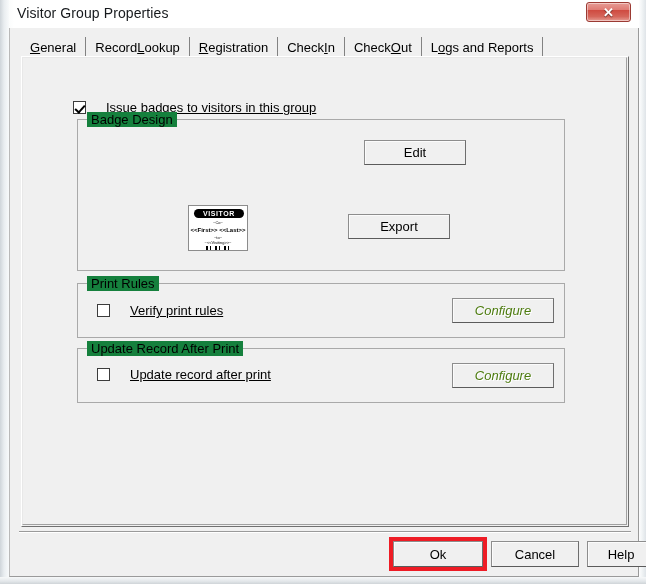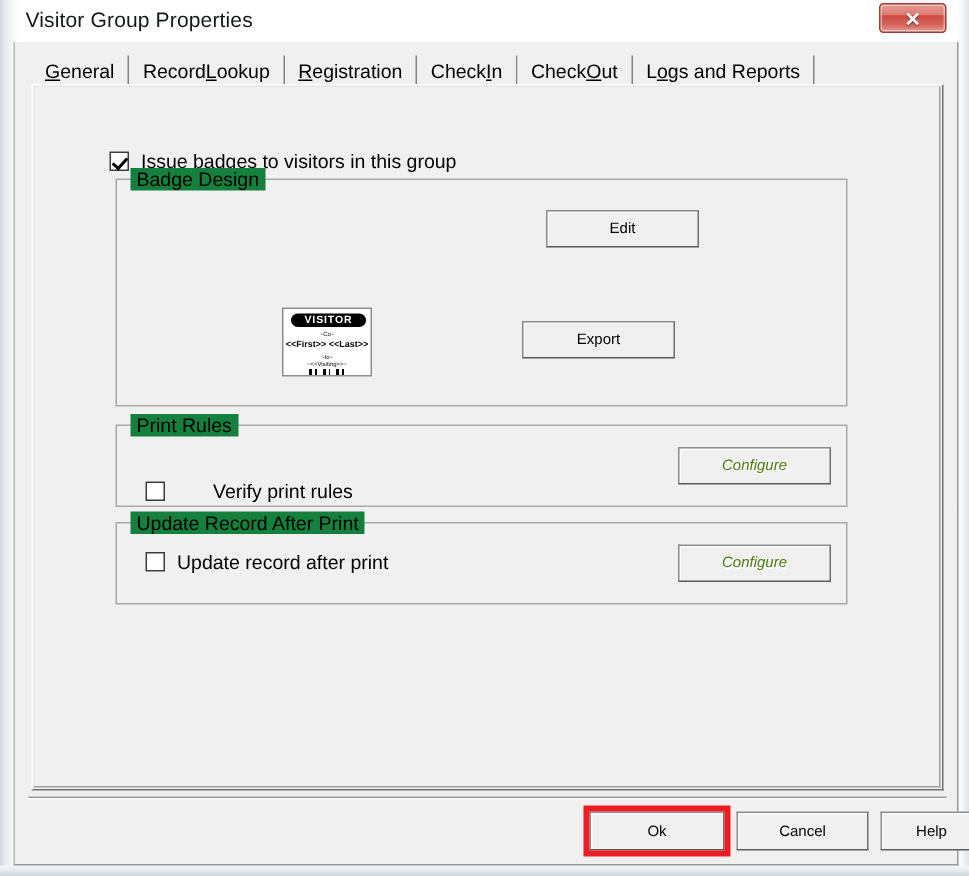--- a/index.html
+++ b/index.html
@@ -151,24 +151,25 @@
   .cbox.checked::after {
     content: "";
     position: absolute;
     left: 3px; top: 1px;
     width: 4px; height: 8px;
     border: solid #000000;
     border-width: 0 2px 2px 0;
     transform: rotate(42deg);
   }
   .checkrow .lbl {
-    margin-left: 8px;
-    font-size: 13px;
-    color: #000000;
-    white-space: nowrap;
+    margin-left: 20px;
+    font-size: 13px;
+    color: #000000;
+    white-space: nowrap;
+    text-decoration: underline;
   }
 
   
   .groupbox {
     position: absolute;
     border: 1px solid #a9a9a9;
     box-sizing: border-box;
   }
   .groupbox > .gb-title {
     position: absolute;
@@ -185,21 +186,21 @@
     position: absolute;
     background: #f0f0f0;
     border: 1px solid #8d8d8d;
     border-right-color: #6e6e6e;
     border-bottom-color: #5b5b5b;
     box-shadow: inset 1px 1px 0 #fbfbfb;
     box-sizing: border-box;
     display: flex;
     align-items: center;
     justify-content: center;
-    font-size: 10px;
+    font-size: 13px;
     color: #000000;
     white-space: nowrap;
     user-select: none;
   }
   .btn.disabled {
     color: #4d7c0f;
     text-shadow: 1px 1px 0 #ffffff;
     font-style: italic;
   }
 
@@ -315,21 +316,21 @@
         <div class="badge-line" id="badge-line-4">~&lt;&lt;Visiting&gt;&gt;~</div>
         <div id="badge-barcode"></div>
       </div>
 
       <div class="btn" style="left:342px; top:83px; width:102px; height:25px;">Edit</div>
       <div class="btn" style="left:326px; top:157px; width:102px; height:25px;">Export</div>
 
       <div class="groupbox" style="left:55px; top:226px; width:488px; height:55px;">
         <span class="gb-title">Print Rules</span>
       </div>
-      <div class="checkrow" style="left:75px; top:263px;gap:24px;">
+      <div class="checkrow" style="left:75px; top:246px;">
         <span class="cbox"></span>
         <span class="lbl">Verify print rules</span>
       </div>
       <div class="btn disabled" style="left:430px; top:241px; width:102px; height:25px;">Configure</div>
 
       <div class="groupbox" style="left:55px; top:291px; width:488px; height:55px;">
         <span class="gb-title">Update Record After Print</span>
       </div>
       <div class="checkrow" style="left:75px; top:310px;">
         <span class="cbox"></span>

